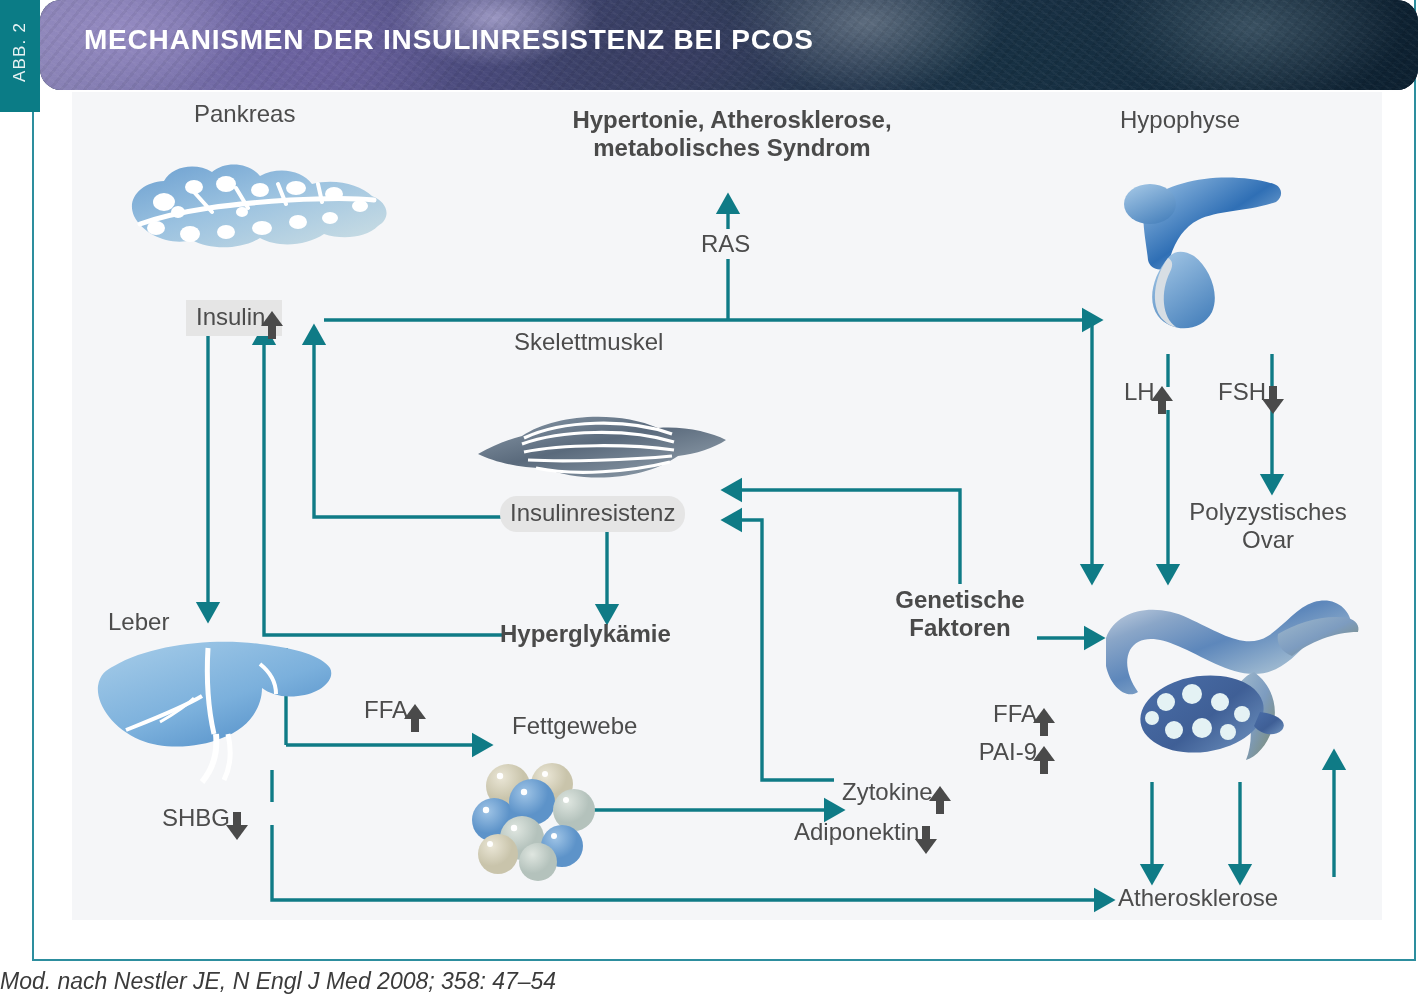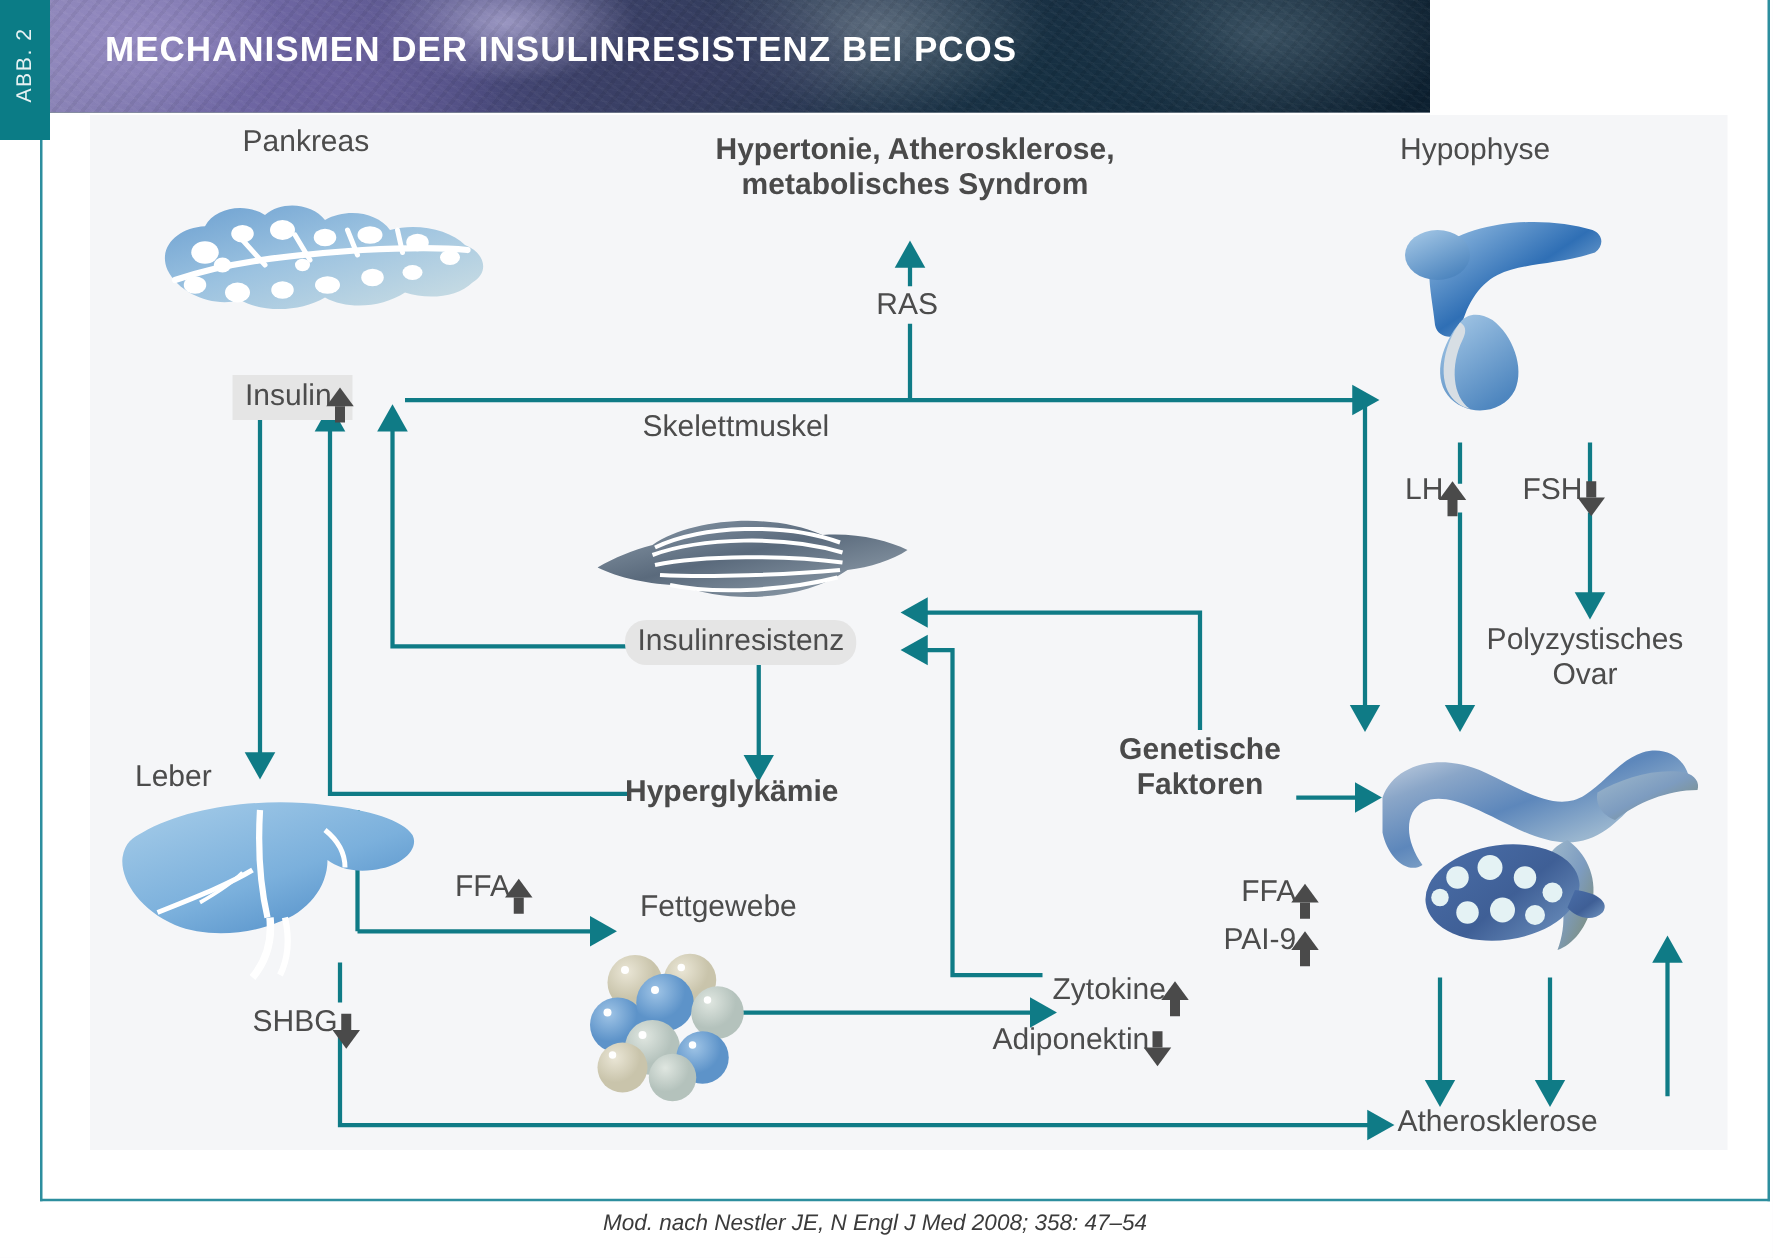--- a/index.html
+++ b/index.html
@@ -45,24 +45,25 @@
     font-size: 17px;
     letter-spacing: 1.2px;
     text-align: center;
     white-space: nowrap;
   }
 
   
   #header {
     position: absolute;
     left: 40px; top: 0px;
-    width: 1104px; height: 90px;
+    width: 1378px; height: 90px;
     overflow: hidden;
     z-index: 5;
     background: #0d2239;
+    border-radius: 21px;
   }
   #header .tex {
     position: absolute; inset: 0;
     background:
       radial-gradient(ellipse 180px 90px at 6% 35%, rgba(150,140,195,.95), rgba(120,108,175,0) 70%),
       radial-gradient(ellipse 200px 120px at 20% 70%, rgba(108,98,160,.9), rgba(108,98,160,0) 70%),
       radial-gradient(ellipse 150px 70px at 33% 20%, rgba(175,170,212,.8), rgba(175,170,212,0) 70%),
       radial-gradient(ellipse 220px 110px at 45% 60%, rgba(58,62,100,.95), rgba(58,62,100,0) 70%),
       radial-gradient(ellipse 190px 100px at 60% 25%, rgba(200,208,216,.35), rgba(200,208,216,0) 72%),
       radial-gradient(ellipse 240px 130px at 72% 70%, rgba(22,48,66,.95), rgba(22,48,66,0) 72%),
@@ -93,23 +94,23 @@
     left: 72px; top: 92px;
     width: 1310px; height: 828px;
     background: #f5f6f8;
   }
 
   
   #caption {
     position: absolute;
     left: 0; top: 968px;
     width: 1400px;
-    text-align: center;
+    text-align: left;
     font-style: italic;
-    font-size: 18px;
+    font-size: 23px;
     color: #3b3b3b;
   }
 
   
   .node {
     position: absolute;
     color: #4c4c4c;
     font-size: 24px;
     white-space: nowrap;
     line-height: 1.18;
@@ -441,21 +442,21 @@
       <div>Genetische</div>
       <div>Faktoren</div>
     </div>
 
     <div class="node" style="left:292px; top:604px;">
       <span>FFA</span><span class="ud up"><i class="stem"></i><i class="head"></i></span>
     </div>
 
     <div class="node" style="left:440px; top:620px;">Fettgewebe</div>
 
-    <div class="node" style="left:90px; top:712px;margin-left:40px;">
+    <div class="node" style="left:90px; top:712px;">
       <span>SHBG</span><span class="ud down"><i class="stem"></i><i class="head"></i></span>
     </div>
 
     <div class="node" style="left:832px; top:608px; width:140px; text-align:right;">
       <span>FFA</span><span class="ud up"><i class="stem"></i><i class="head"></i></span>
     </div>
 
     <div class="node" style="left:810px; top:646px; width:162px; text-align:right;">
       <span>PAI-9</span><span class="ud up"><i class="stem"></i><i class="head"></i></span>
     </div>

